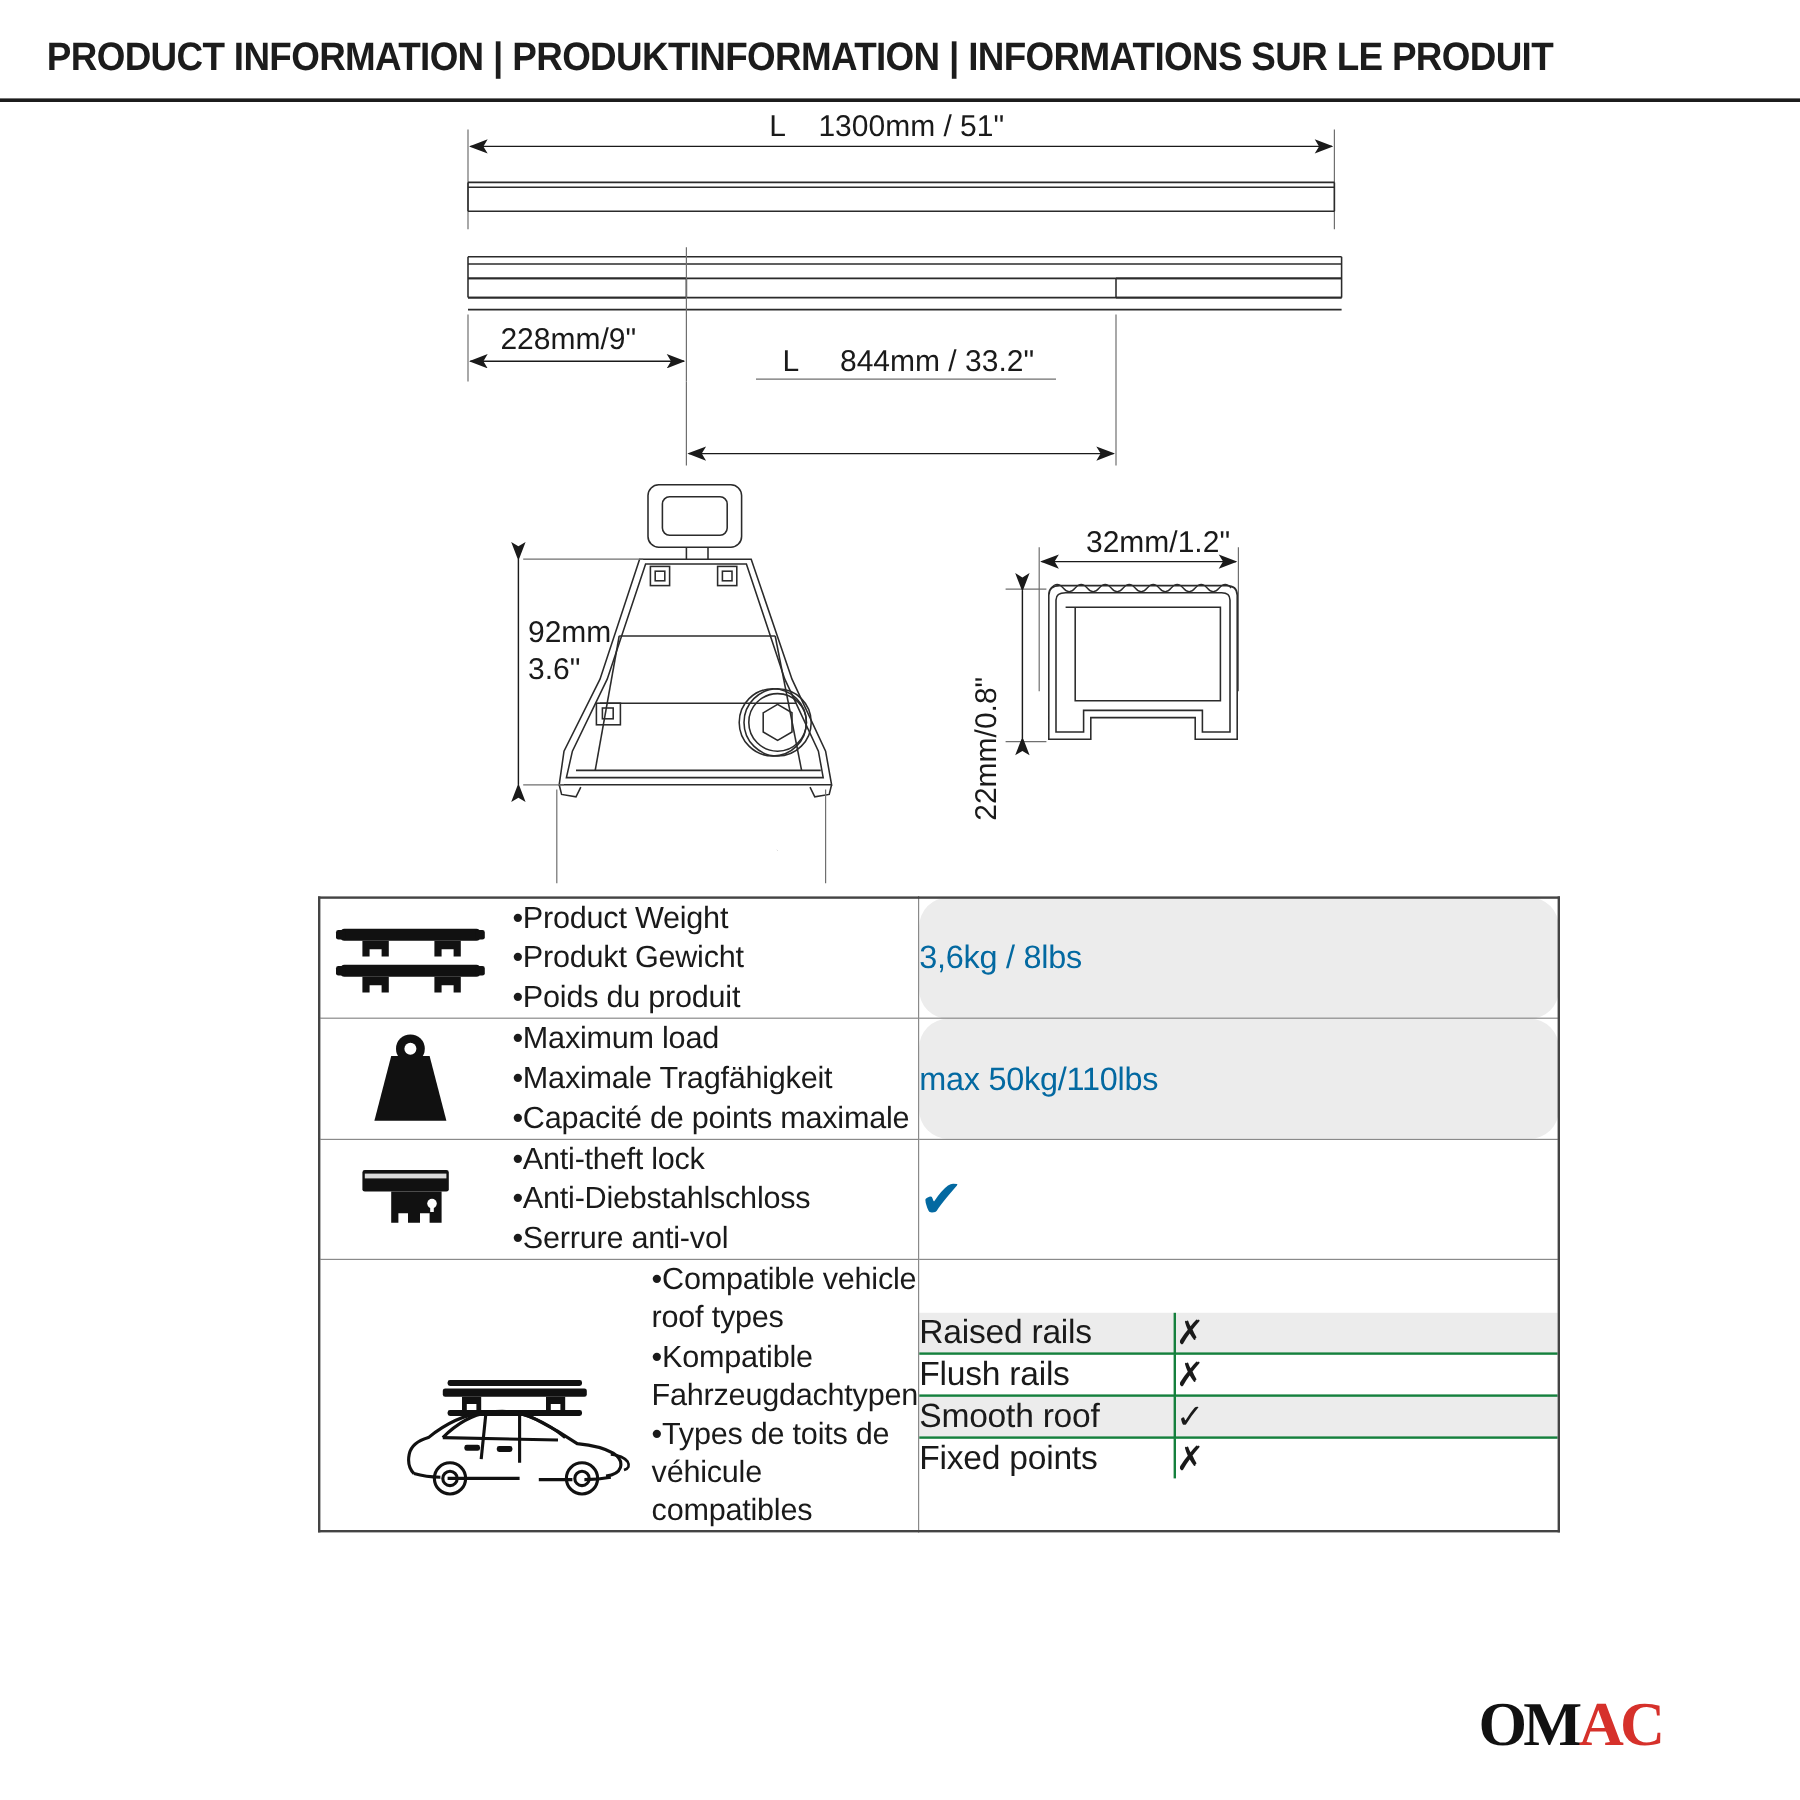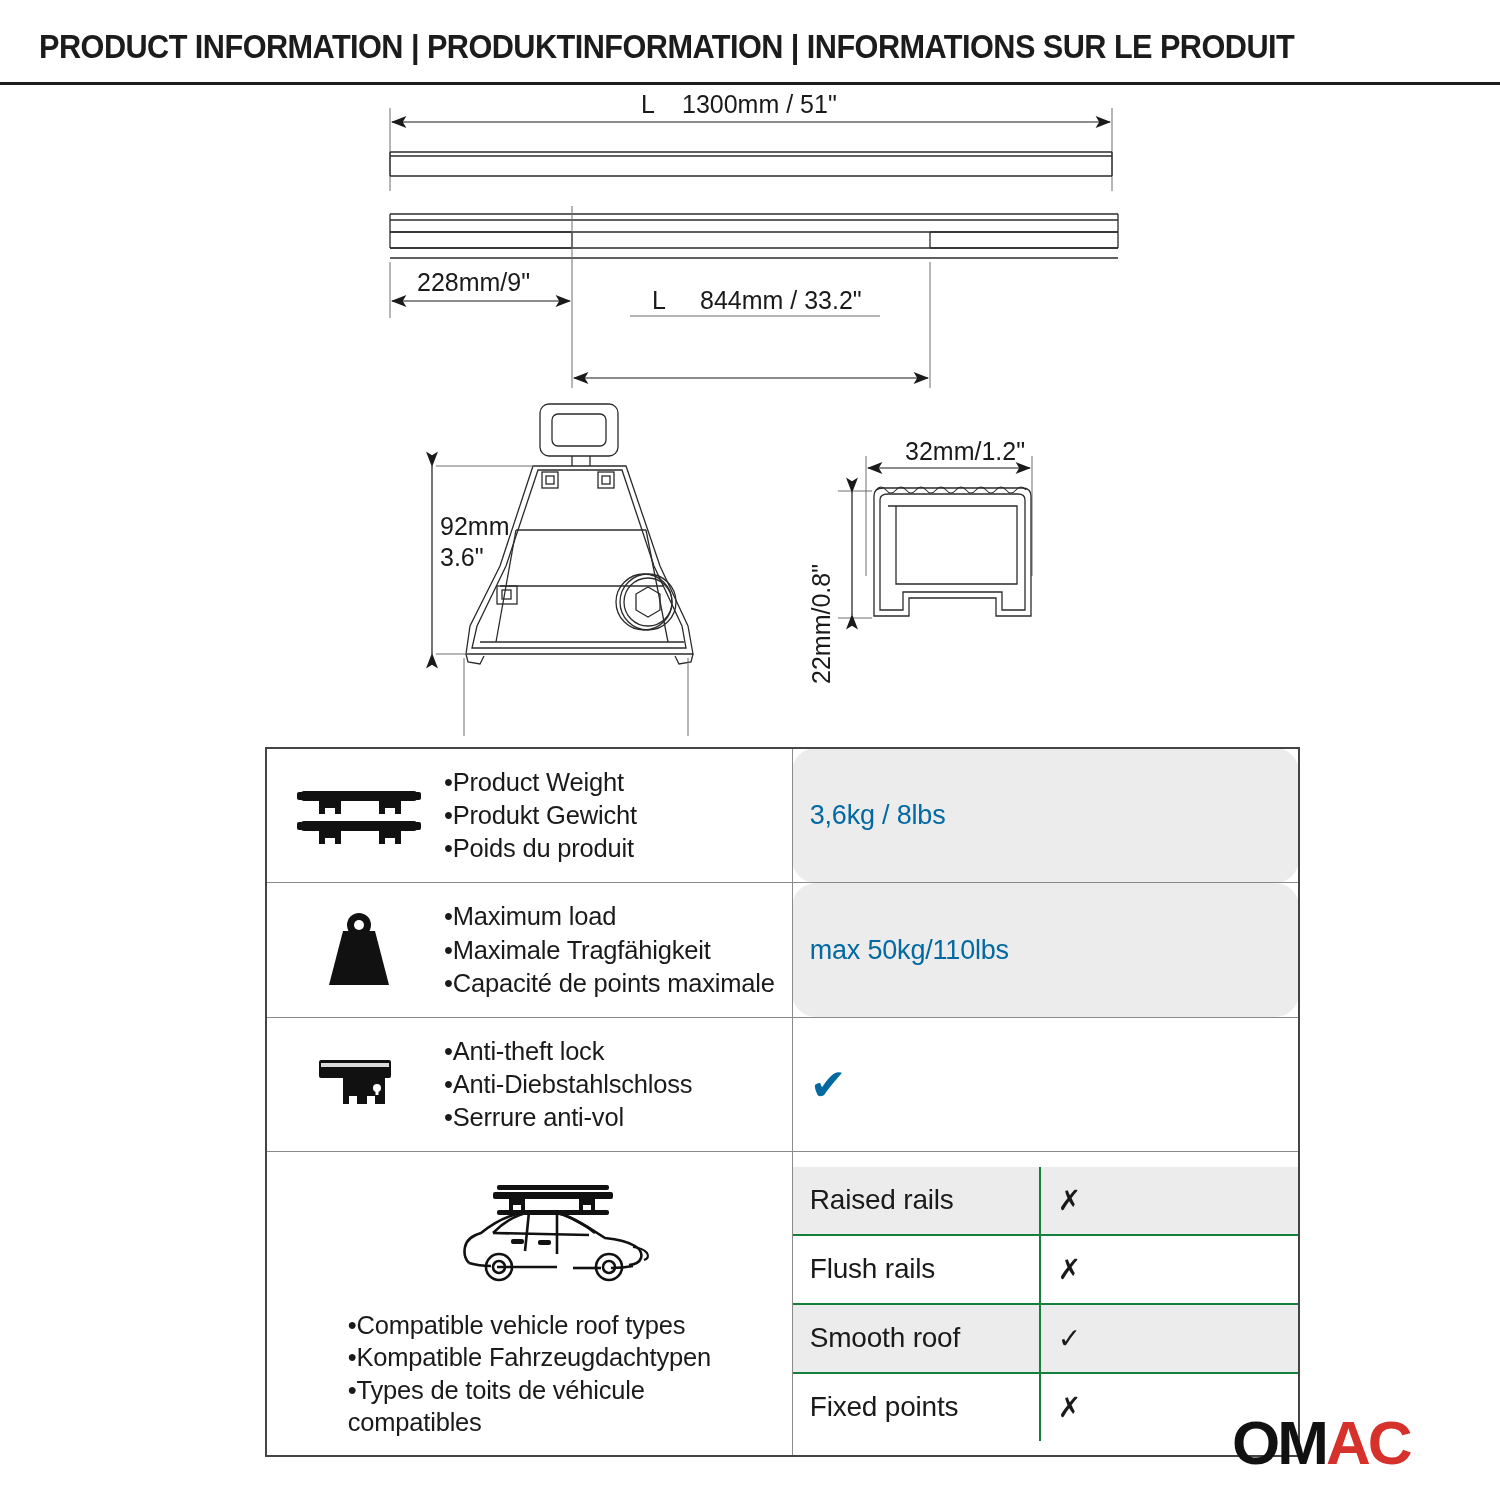--- a/index.html
+++ b/index.html
@@ -36,21 +36,21 @@
   #spec-table{
     position:absolute;left:265px;top:747px;
     width:1035px;
     border:2px solid #444;
     border-collapse:collapse;
     background:#fff;
   }
   #spec-table td{
     border:1px solid #8a8a8a;
     vertical-align:middle;
-    padding:17px;
+    padding:0;
   }
   .label-cell{
     width:452px;
     padding:10px 8px 10px 14px;
   }
   .label-inner{
     display:flex;align-items:center;gap:10px;
   }
   .icon-box{
     width:150px;min-width:150px;display:flex;align-items:center;justify-content:center;
@@ -66,21 +66,21 @@
   .shade{background:#ececec;}
   .plain{background:#ffffff;}
   .tick{
     font-size:44px;line-height:1;font-weight:bold;
     font-family:"DejaVu Sans", sans-serif;
   }
   
   .compat-label{
     width:452px;padding:18px 8px 18px 14px;vertical-align:middle;
   }
-  .compat-stack{display:flex;flex-direction:column;align-items:center;}
+  .compat-stack{display:flex;flex-direction:row;align-items:flex-end;}
   .compat-icon{margin:6px 0 10px 46px;}
   .compat-bullets{font-size:25.5px;line-height:1.26;letter-spacing:-0.2px;}
   #compat-sub{
     border-collapse:collapse;width:100%;
   }
   #compat-sub td{border:2px solid #15803d;}
   #compat-sub td.first{border-left:none;}
   #compat-sub tr:first-child td{border-top:none;}
   #compat-sub tr:last-child td{border-bottom:none;}
   #compat-sub td.last{border-right:none;}
@@ -93,22 +93,22 @@
   }
 
   
   #logo{
     position:absolute;left:1232px;top:1412px;
     display:flex;align-items:center;
   }
   .logo-black{color:#111111;}
   .logo-red{color:#d6312b;}
   #logo .lt{
-    font-size:62px;font-weight:bold;letter-spacing:-3px;line-height:1;
-    font-family:Liberation Sans, sans-serif;
+    font-size:52px;font-weight:bold;letter-spacing:-3px;line-height:1;
+    font-family:Liberation Serif, serif;
   }
 </style>
 </head>
 <body>
 
 <div id="title-bar">
   <div id="title-text">PRODUCT INFORMATION | PRODUKTINFORMATION | INFORMATIONS SUR LE PRODUIT</div>
 </div>
 <div id="title-rule"></div>
 

